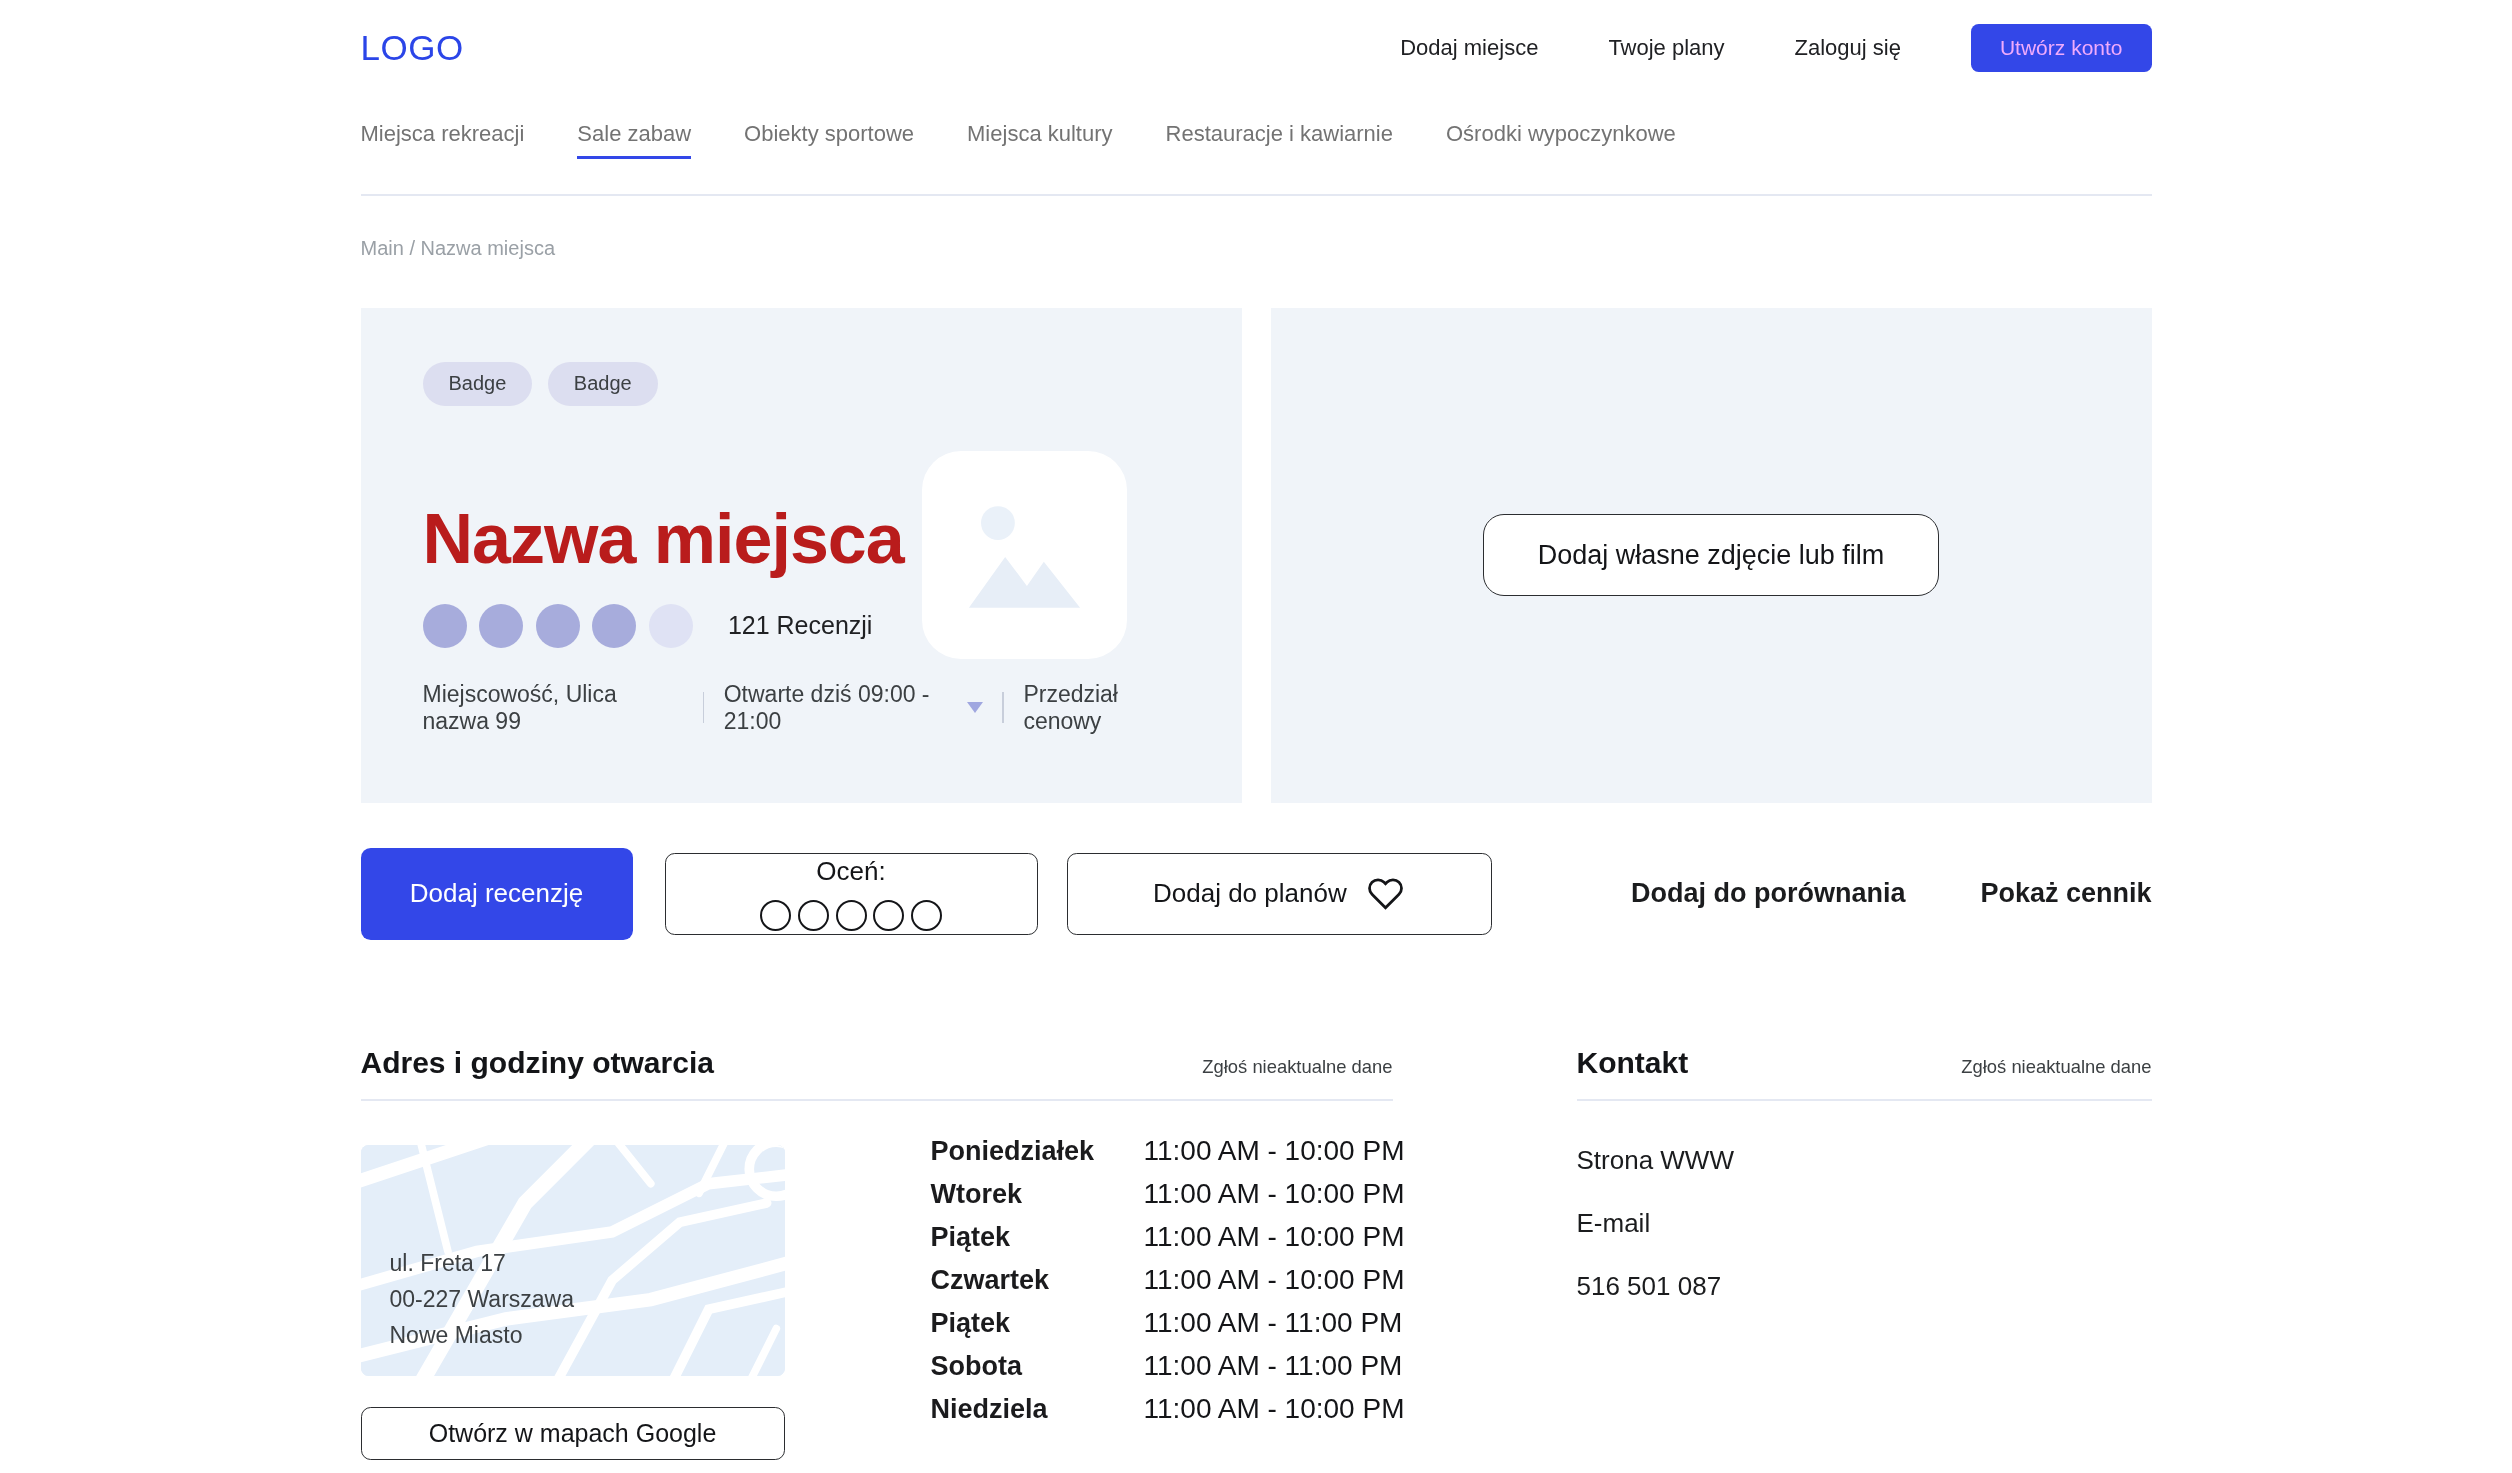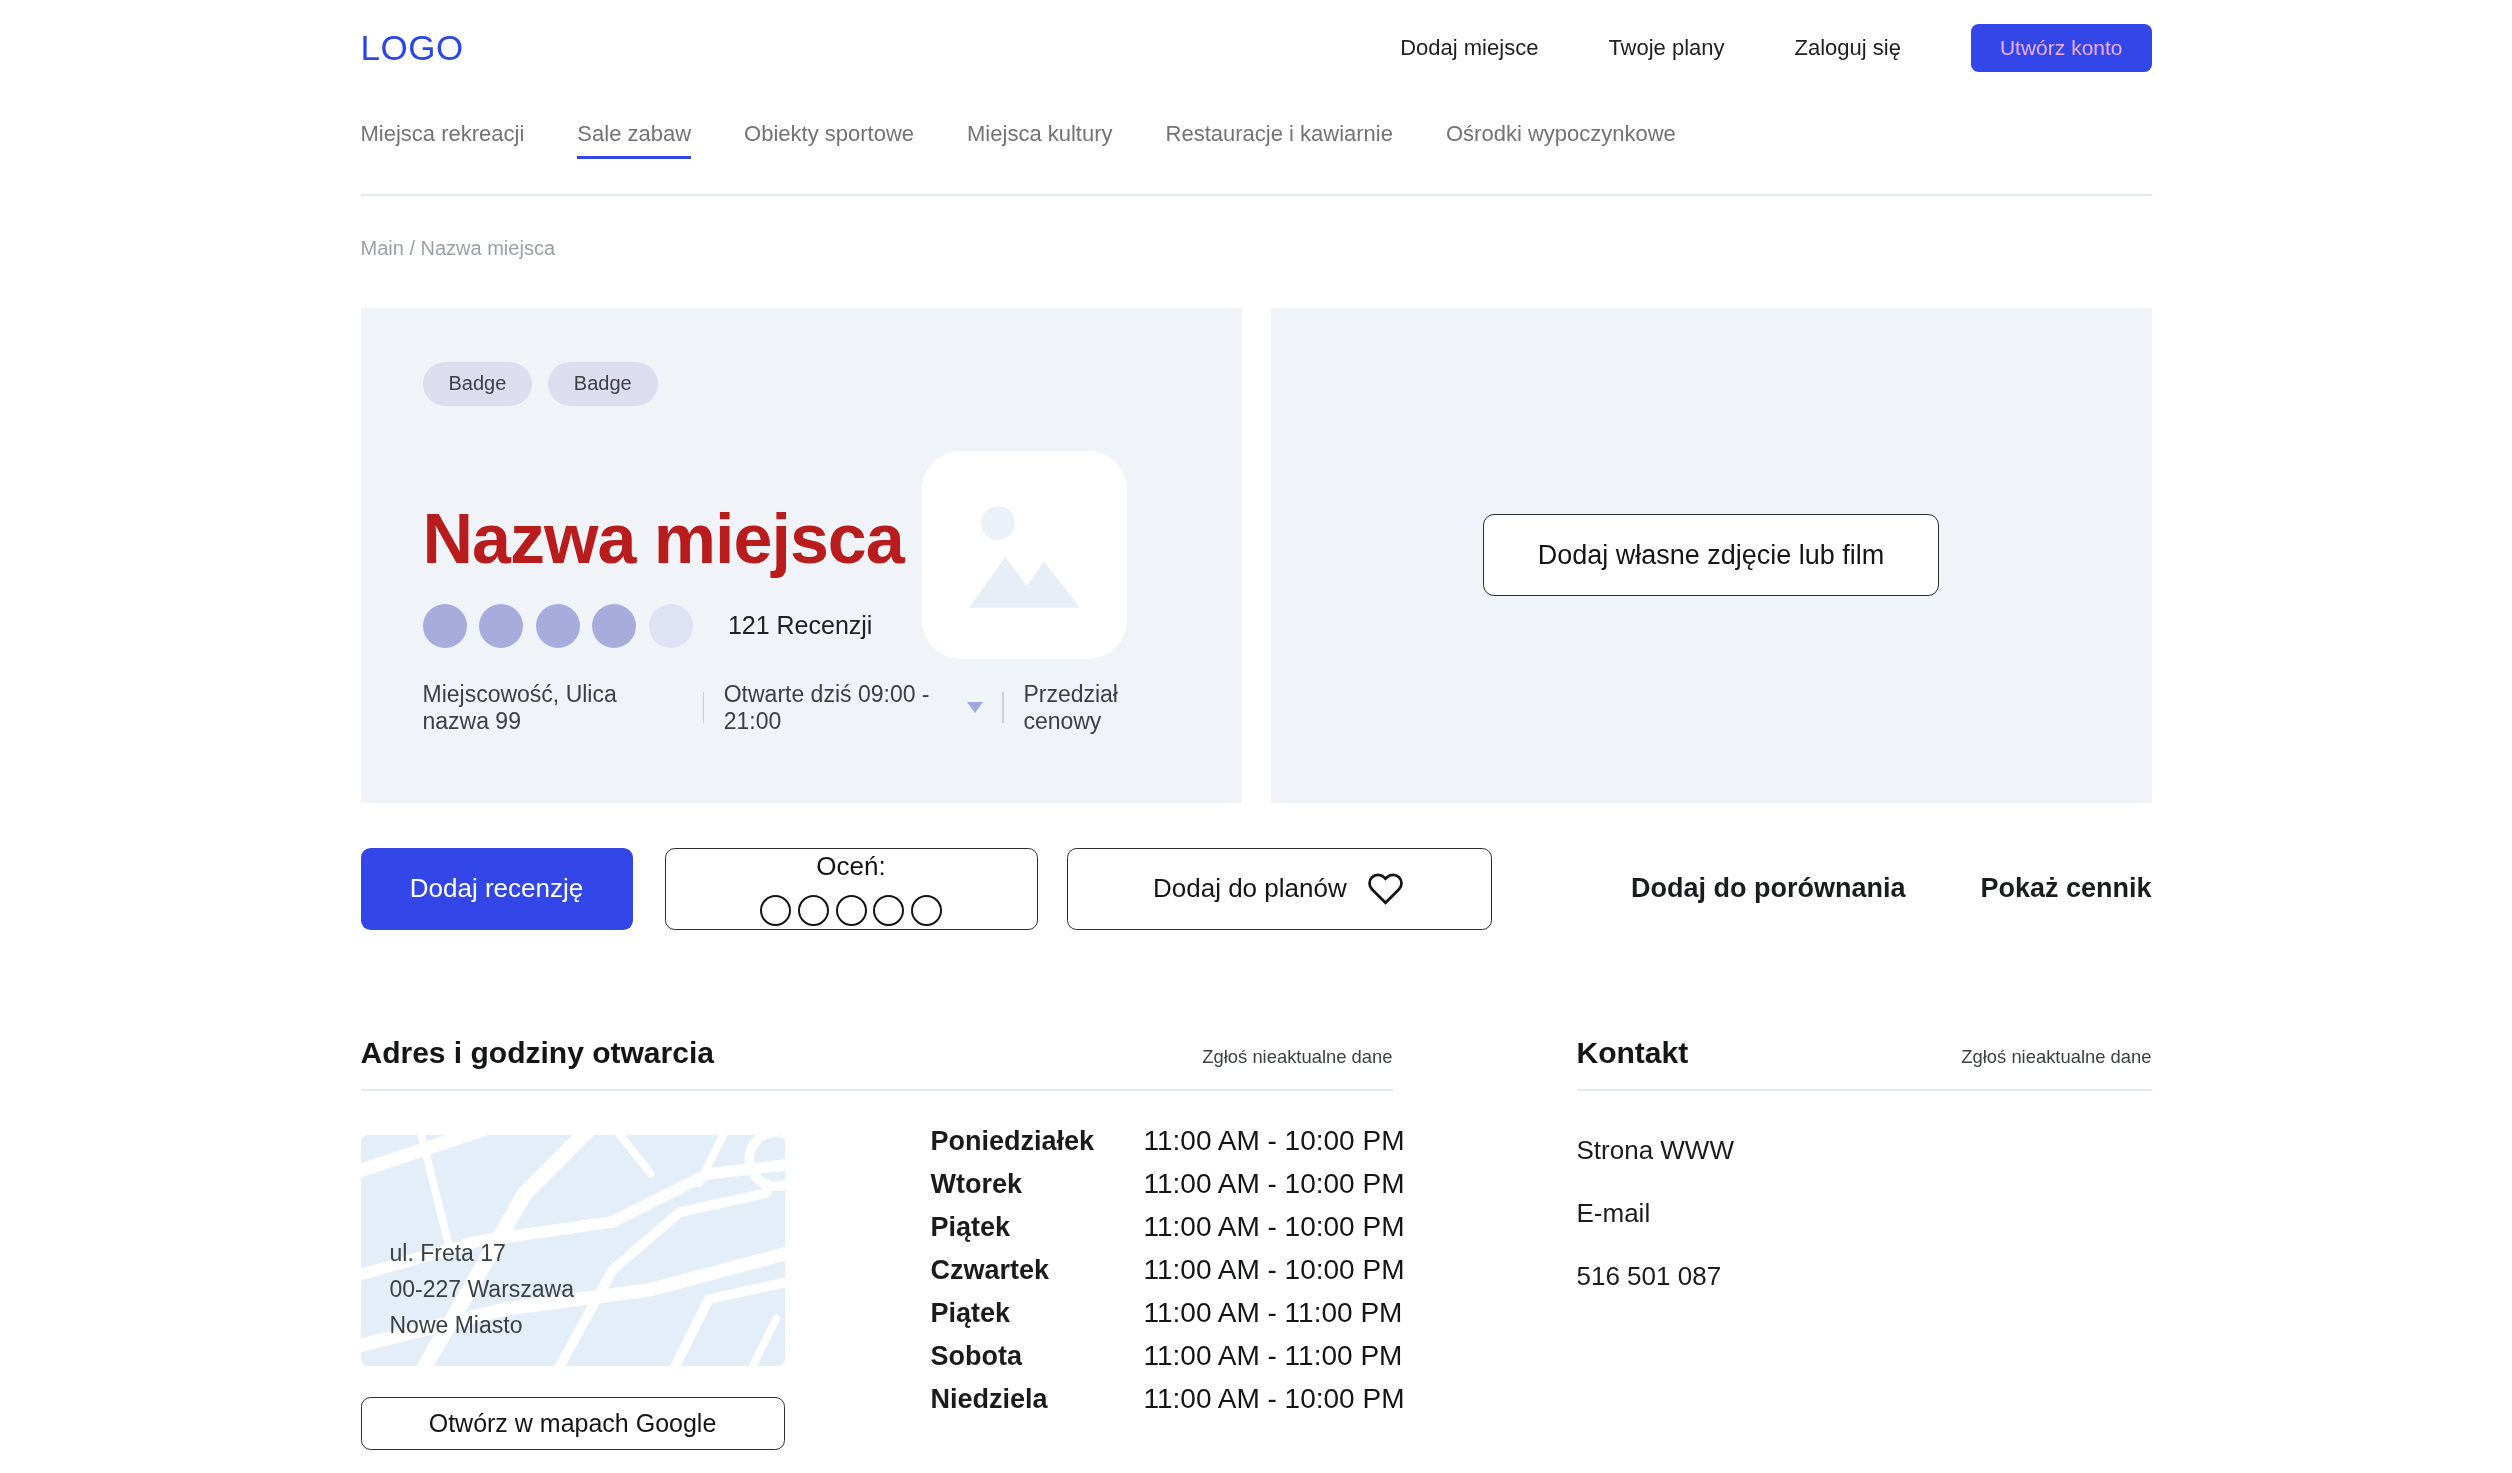--- a/index.html
+++ b/index.html
@@ -54,28 +54,28 @@
   .rating-dot.filled{background:var(--dot-filled);}
   .rating-dot.empty{background:var(--dot-empty);}
   .reviews-label{font-size:25px;color:#202124;margin-left:35px;}
   .meta-row{display:flex;align-items:center;margin-top:33px;font-size:23px;color:var(--ink-soft);}
   .meta-sep{width:1.9px;height:31px;background:#c8cedb;margin:0 19.3px;}
   .meta-hours{display:flex;align-items:center;gap:11.6px;}
   .caret-down{width:0;height:0;border-left:8.7px solid transparent;border-right:8.7px solid transparent;
     border-top:11.6px solid #a0a7e0;display:inline-block;cursor:pointer;}
   .img-placeholder{position:absolute;top:143px;right:115px;width:205px;height:208px;
     background:#ffffff;border-radius:39px;display:flex;align-items:center;justify-content:center;}
-  .upload-btn{background:#ffffff;border:1.9px solid #2b2d30;border-radius:11px;
+  .upload-btn{background:#ffffff;border:1.9px solid #2b2d30;border-radius:21px;
     font-size:27px;font-weight:500;color:#141518;padding:0 54px;height:82px;cursor:pointer;
     font-family:inherit;}
 
   
   .actions{display:flex;align-items:center;margin-top:45px;}
   .primary-btn{background:var(--accent);color:#ffffff;border:none;border-radius:9.7px;
-    width:272px;height:82px;font-size:26px;font-weight:500;cursor:pointer;font-family:inherit;}
+    width:272px;height:92px;font-size:26px;font-weight:500;cursor:pointer;font-family:inherit;}
   .rate-box{margin-left:32px;width:373px;height:82px;border:1.9px solid #2b2d30;border-radius:9.7px;
     display:flex;align-items:center;justify-content:center;gap:13.5px;background:#fff;flex-direction:column;}
   .rate-label{font-size:26px;font-weight:500;color:#141518;}
   .rate-circles{display:flex;gap:6.8px;}
   .rate-circle{width:31px;height:31px;border:2.9px solid #141518;border-radius:50%;cursor:pointer;
     background:transparent;display:inline-block;}
   .plans-btn{margin-left:29px;width:425px;height:82px;border:1.9px solid #2b2d30;border-radius:9.7px;
     background:#fff;display:flex;align-items:center;justify-content:center;gap:19.3px;
     font-size:26px;font-weight:500;color:#141518;cursor:pointer;font-family:inherit;}
   .text-actions{margin-left:auto;display:flex;align-items:center;gap:75px;}

